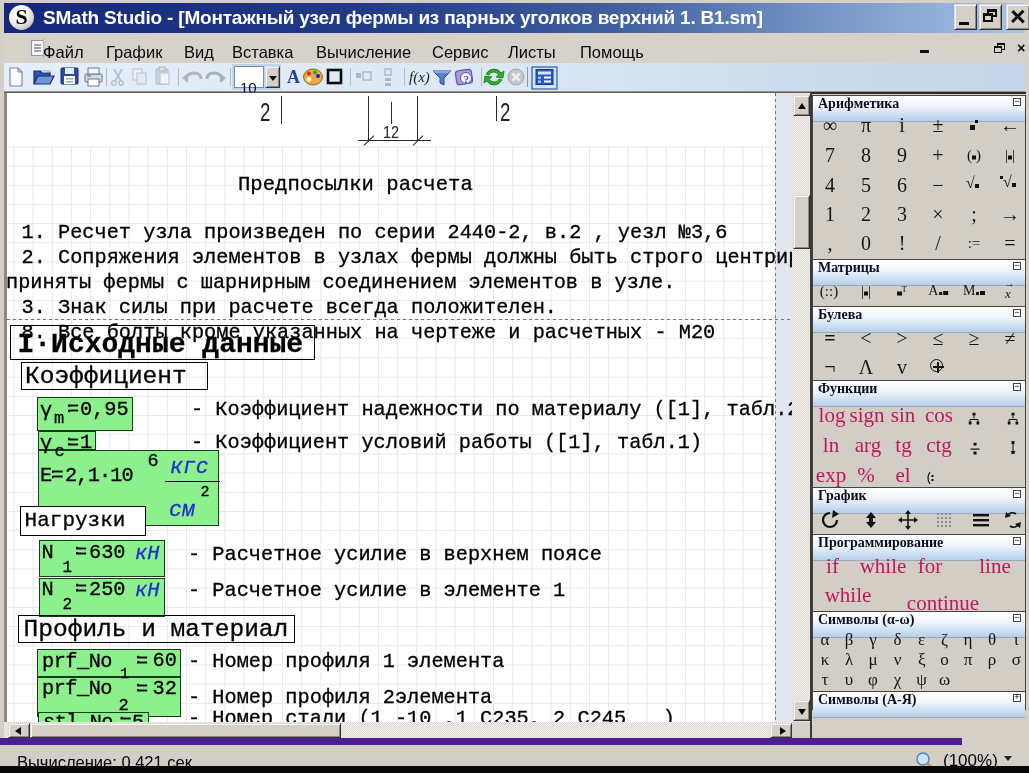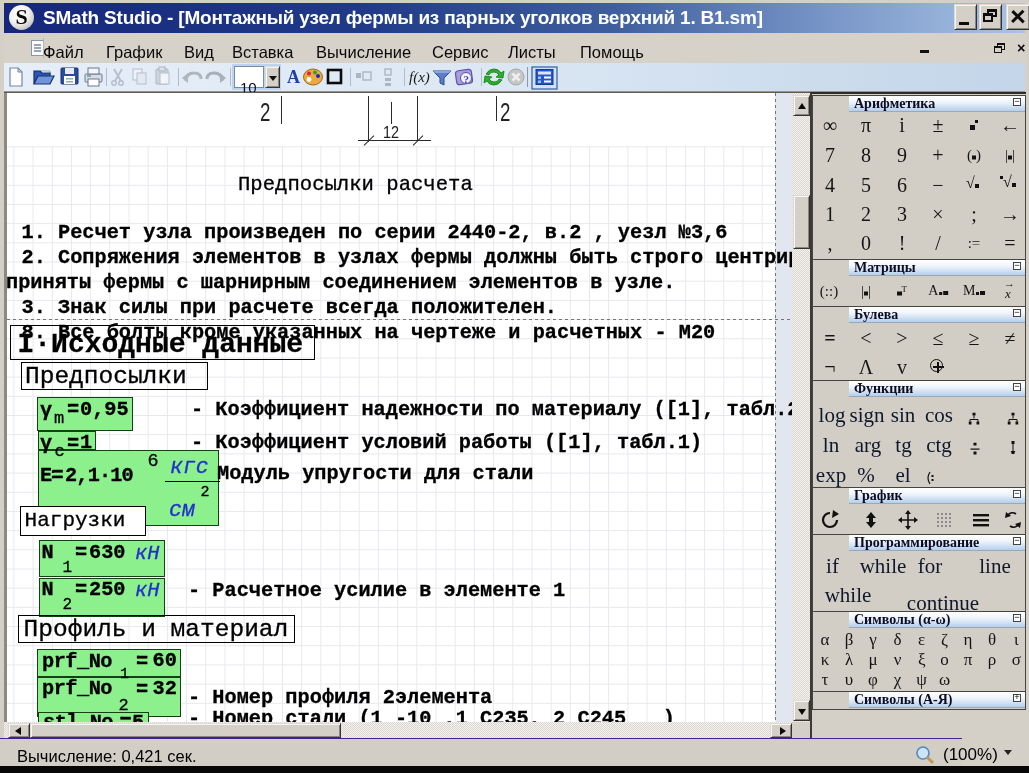--- a/index.html
+++ b/index.html
@@ -1,28 +1,28 @@
 <!DOCTYPE html>
 <html><head><meta charset="utf-8">
 <style>
 *{margin:0;padding:0;box-sizing:border-box;}
 html,body{width:1029px;height:773px;overflow:hidden;}
 body{font-family:"Liberation Sans",sans-serif;background:#d4d0c8;position:relative;}
 .abs{position:absolute;}
 .mono{font-family:"Liberation Mono",monospace;white-space:pre;line-height:1;color:#000;-webkit-text-stroke:0.3px currentColor;}
 .ser{font-family:"Liberation Serif",serif;}
-.t20{font-size:20.3px;font-weight:bold;}
+.t20{font-size:20.3px;}
 .b3{position:absolute;background:#d4d0c8;border:1px solid;border-color:#dedbd6 #35332f #35332f #dedbd6;box-shadow:inset 1px 1px 0 #f6f5f3,inset -1px -1px 0 #8a8780;}
 .stip{background-image:conic-gradient(#f4f2ee 25%,#dbd7cf 25% 50%,#f4f2ee 50% 75%,#dbd7cf 75%);background-size:2px 2px;}
 .gf{position:absolute;background:#8cf18c;border:1px solid #153f15;}
 .pnl{position:absolute;left:812px;width:214px;background:#d2cec5;border:1px solid #46443f;border-bottom:none;}
-.ph{height:16px;background:linear-gradient(180deg,#ffffff 0%,#f0f5fb 40%,#b4cfec 100%);border-bottom:1px solid #9aa8b8;font:bold 14px "Liberation Serif",serif;color:#0b0b23;padding:0 0 0 5px;line-height:15px;position:relative;margin-left:36px;}
+.ph{height:26px;background:linear-gradient(180deg,#ffffff 0%,#f0f5fb 40%,#b4cfec 100%);border-bottom:1px solid #9aa8b8;font:bold 14px "Liberation Serif",serif;color:#0b0b23;padding:0 0 0 5px;line-height:15px;position:relative;}
 .mbox{position:absolute;right:4px;top:2px;width:8px;height:8px;background:#fff;border:1px solid #444;font:9px "Liberation Mono";line-height:6px;text-align:center;color:#000;}
 .pi{position:absolute;transform:translate(-50%,-50%);font-family:"Liberation Serif",serif;font-size:20px;color:#151515;line-height:1;white-space:nowrap;}
-.pw{position:absolute;transform:translate(-50%,-50%);font-family:"Liberation Serif",serif;font-size:21px;color:#0f172a;line-height:1;white-space:pre;}
+.pw{position:absolute;transform:translate(-50%,-50%);font-family:"Liberation Serif",serif;font-size:21px;color:#be185d;line-height:1;white-space:pre;}
 .sq{display:inline-block;background:#111;}
 .gk{font-size:17px;}
 </style></head>
 <body>
 
 <div class="abs" id="titlebar" style="left:4px;top:3px;width:1021px;height:30px;background:linear-gradient(90deg,#16277b 0%,#203a88 35%,#3f5f9e 60%,#7694c6 80%,#a9c4e7 100%);">
   <div class="abs" style="left:5px;top:2px;width:25px;height:25px;border-radius:50%;background:radial-gradient(circle at 38% 32%,#ffffff 0%,#f2f1ef 45%,#b9b7b3 85%,#9a9894 100%);"></div>
   <div class="abs ser" style="left:5px;top:2px;width:25px;height:25px;font-weight:bold;font-size:22px;line-height:24px;text-align:center;color:#090909;">S</div>
   <div class="abs" style="left:39px;top:4px;font-weight:bold;font-size:19px;letter-spacing:-0.2px;color:#fff;white-space:pre;">SMath Studio - [Монтажный узел фермы из парных уголков верхний 1. B1.sm]</div>
   <div class="b3" style="left:950px;top:1px;width:23px;height:26px;">
@@ -181,21 +181,21 @@
   <div class="abs mono" style="left:234px;top:81.5px;font-size:20.6px;line-height:1;white-space:pre;">Предпосылки расчета</div>
   <div class="abs mono t20" style="left:17.5px;top:130px;">1. Ресчет узла произведен по серии 2440-2, в.2 , уезл №3,6</div>
   <div class="abs mono t20" style="left:17.5px;top:155px;">2. Сопряжения элементов в узлах фермы должны быть строго центрированы,</div>
   <div class="abs mono t20" style="left:2px;top:180px;">приняты фермы с шарнирным соединением элементов в узле.</div>
   <div class="abs mono t20" style="left:17.5px;top:205px;">3. Знак силы при расчете всегда положителен.</div>
   <div class="abs mono t20" style="left:17.5px;top:230px;">8. Все болты кроме указанных на чертеже и расчетных - М20</div>
 
   <div class="abs" style="left:6px;top:232px;width:305px;height:35px;border:1.5px solid #000;"></div>
   <div class="abs mono" style="left:13.5px;top:238px;font-size:28px;font-weight:bold;">I·Исходные данные</div>
   <div class="abs" style="left:17px;top:269px;width:187px;height:28px;border:1px solid #000;"></div>
-  <div class="abs mono" style="left:21px;top:272px;font-size:24.5px;">Предпосылки</div>
+  <div class="abs mono" style="left:21px;top:272px;font-size:24.5px;">Коэффициент</div>
 
   <div class="gf" style="left:33.3px;top:304.3px;width:96.2px;height:33.3px;"></div>
   <div class="gf" style="left:33.7px;top:337.6px;width:58.6px;height:19.4px;"></div>
   <div class="gf" style="left:33.6px;top:356.7px;width:181.9px;height:76.8px;"></div>
   <div class="abs mono t20" style="left:36px;top:307.5px;">γ</div>
   <div class="abs mono" style="left:50px;top:316.5px;font-size:17px;">m</div>
   <div class="abs mono" style="left:61.5px;top:309.5px;font-size:12.5px;">:</div>
   <div class="abs mono t20" style="left:63px;top:307.2px;">=</div>
   <div class="abs mono t20" style="left:76px;top:306.8px;">0,95</div>
   <div class="abs mono t20" style="left:36px;top:340.8px;">γ</div>
@@ -206,55 +206,56 @@
 
   <div class="abs mono t20" style="left:36px;top:373.4px;">E</div>
   <div class="abs mono" style="left:45px;top:375.5px;font-size:12.5px;">:</div>
   <div class="abs mono t20" style="left:47.5px;top:373.4px;">=</div>
   <div class="abs mono t20" style="left:61px;top:373.2px;letter-spacing:-0.85px;">2,1·10</div>
   <div class="abs mono" style="left:143.5px;top:359.5px;font-size:18.5px;">6</div>
   <div class="abs" style="left:160.6px;top:387.7px;width:55px;height:1.5px;background:#000;"></div>
   <div class="abs mono" style="left:166px;top:363.5px;font-size:21.5px;font-style:italic;color:#2330cc;">кгс</div>
   <div class="abs mono" style="left:165px;top:406.5px;font-size:21.5px;font-style:italic;color:#2330cc;">см</div>
   <div class="abs mono" style="left:196.5px;top:391.5px;font-size:15px;">2</div>
-  <div class="abs mono t20" style="left:213px;top:371px;">Модуль упругости для стали</div>
 
   <div class="abs mono t20" style="left:187px;top:306.7px;">- Коэффициент надежности по материалу ([1], табл.2)</div>
   <div class="abs mono t20" style="left:187px;top:339.7px;">- Коэффициент условий работы ([1], табл.1)</div>
 
   <div class="abs" style="left:15.6px;top:413px;width:126.4px;height:30px;border:1px solid #000;background:#fff;"></div>
   <div class="abs mono" style="left:20.6px;top:416.5px;font-size:21px;">Нагрузки</div>
 
   <div class="gf" style="left:34.5px;top:447.4px;width:126.8px;height:37.1px;"></div>
   <div class="gf" style="left:34.5px;top:484.5px;width:126.8px;height:39.4px;"></div>
   <div class="abs mono t20" style="left:37.5px;top:449.7px;">N</div>
   <div class="abs mono" style="left:58.5px;top:466.5px;font-size:16px;">1</div>
   <div class="abs mono" style="left:69.5px;top:452px;font-size:12.5px;">:</div>
   <div class="abs mono t20" style="left:71px;top:449.9px;">=</div>
   <div class="abs mono t20" style="left:85px;top:449.5px;">630</div>
   <div class="abs mono" style="left:131px;top:450.5px;font-size:20.3px;font-style:italic;color:#2330cc;">кН</div>
+  <div class="abs mono t20" style="left:184px;top:451.7px;">- Расчетное усилие в верхнем поясе</div>
   <div class="abs mono t20" style="left:37.5px;top:487px;">N</div>
   <div class="abs mono" style="left:58.5px;top:503.5px;font-size:16px;">2</div>
   <div class="abs mono" style="left:69.5px;top:489.3px;font-size:12.5px;">:</div>
   <div class="abs mono t20" style="left:71px;top:487.2px;">=</div>
   <div class="abs mono t20" style="left:85px;top:486.9px;">250</div>
   <div class="abs mono" style="left:131px;top:488px;font-size:20.3px;font-style:italic;color:#2330cc;">кН</div>
   <div class="abs mono t20" style="left:184px;top:488.2px;">- Расчетное усилие в элементе 1</div>
 
   <div class="abs" style="left:14.4px;top:521.7px;width:276.6px;height:28.4px;border:1px solid #000;"></div>
   <div class="abs mono" style="left:19.6px;top:524.5px;font-size:24.5px;">Профиль и материал</div>
 
   <div class="gf" style="left:33px;top:556.4px;width:144.4px;height:27.5px;"></div>
   <div class="gf" style="left:33px;top:583.9px;width:144.4px;height:40.4px;"></div>
   <div class="gf" style="left:34px;top:619px;width:110.6px;height:16px;"></div>
   <div class="abs mono t20" style="left:38px;top:558.5px;letter-spacing:-0.5px;">prf_No</div>
   <div class="abs mono" style="left:116px;top:574px;font-size:15px;">1</div>
   <div class="abs mono" style="left:130.5px;top:560.7px;font-size:12.5px;">:</div>
   <div class="abs mono t20" style="left:132px;top:558.6px;">=</div>
   <div class="abs mono t20" style="left:148.6px;top:558.3px;">60</div>
+  <div class="abs mono t20" style="left:184px;top:559.2px;">- Номер профиля 1 элемента</div>
   <div class="abs mono t20" style="left:38px;top:586.3px;letter-spacing:-0.5px;">prf_No</div>
   <div class="abs mono" style="left:114.5px;top:603.5px;font-size:17px;">2</div>
   <div class="abs mono" style="left:130.5px;top:588.9px;font-size:12.5px;">:</div>
   <div class="abs mono t20" style="left:132px;top:586.7px;">=</div>
   <div class="abs mono t20" style="left:148.6px;top:586.4px;">32</div>
   <div class="abs mono t20" style="left:184px;top:595px;">- Номер профиля 2элемента</div>
   <div class="abs mono t20" style="left:39px;top:620px;letter-spacing:-0.5px;">stl_No</div>
   <div class="abs mono" style="left:114px;top:622px;font-size:12.5px;">:</div>
   <div class="abs mono t20" style="left:115.5px;top:620.3px;">=</div>
   <div class="abs mono t20" style="left:128px;top:620px;">5</div>
@@ -462,21 +463,21 @@
     <span class="pi gk" style="left:36px;top:67px;">υ</span>
     <span class="pi gk" style="left:60px;top:67px;">φ</span>
     <span class="pi gk" style="left:84.6px;top:67px;">χ</span>
     <span class="pi gk" style="left:108.7px;top:67px;">ψ</span>
     <span class="pi gk" style="left:131.6px;top:67px;">ω</span>
 </div>
 <div class="pnl" style="top:691px;height:19px;border-bottom:1px solid #46443f;">
   <div class="ph">Символы (А-Я)<span class="mbox">+</span></div>
 </div>
 
-<div class="abs" id="status" style="left:0;top:738px;width:962px;height:28px;background:#d2cec6;border-top:1px solid #4c1d95;text-align:right;">
+<div class="abs" id="status" style="left:0;top:738px;width:962px;height:28px;background:#d2cec6;border-top:7px solid #4c1d95;text-align:right;">
   <div class="abs" style="left:17px;top:8px;font-size:16.5px;color:#000;">Вычисление: 0,421 сек.</div>
   <svg class="abs" style="left:913px;top:6px;" width="26" height="20">
     <circle cx="10" cy="8" r="6" fill="#cbe5f6" stroke="#5588bb" stroke-width="1.6"></circle>
     <path d="M14 12 l6 6" stroke="#c09858" stroke-width="3"></path>
   </svg>
   <div class="abs" style="left:943px;top:6px;font-size:17px;color:#000;">(100%)</div>
   <div class="abs" style="left:1004px;top:11px;width:0;height:0;border:4px solid transparent;border-top:5px solid #222;"></div>
 </div>
 <div class="abs" style="left:0;top:766px;width:1029px;height:7px;background:#070707;"></div>
 

